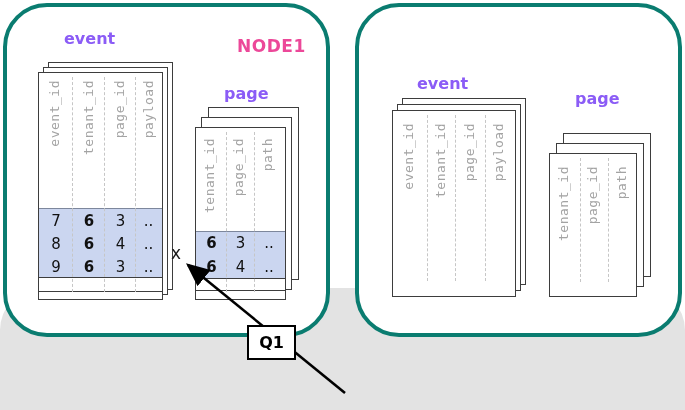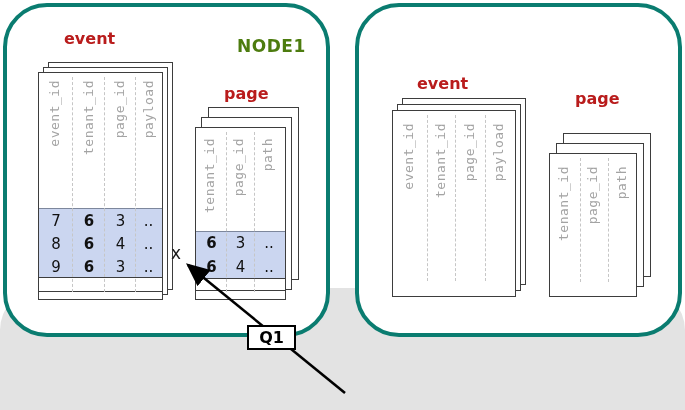--- a/index.html
+++ b/index.html
@@ -3,36 +3,36 @@
 <meta charset="utf-8">
 <style>
   html,body{margin:0;padding:0;background:#fff;}
   #canvas{position:relative;width:685px;height:410px;background:#ffffff;overflow:hidden;
           font-family:"DejaVu Sans",sans-serif;}
   .panel{position:absolute;left:0;top:288px;width:685px;height:122px;background:#e3e3e3;
          border-top-left-radius:42px;border-top-right-radius:42px;z-index:0;}
   .node{position:absolute;width:327px;height:334px;top:3px;background:#ffffff;
         border:4px solid #0a7c70;border-radius:44px;box-sizing:border-box;z-index:1;}
   #node1{left:3px;} #node2{left:355px;}
-  .node-label{position:absolute;font-size:17px;font-weight:bold;color:#4d7c0f;
+  .node-label{position:absolute;font-size:17px;font-weight:bold;color:#ec4899;
               letter-spacing:0.5px;z-index:3;}
-  .tbl-label{position:absolute;font-size:16px;font-weight:bold;color:#b91c1c;z-index:3;}
+  .tbl-label{position:absolute;font-size:16px;font-weight:bold;color:#8b5cf6;z-index:3;}
   .sheet{position:absolute;background:#fff;border:1.5px solid #3d3d3d;box-sizing:border-box;z-index:2;}
   .vsep{position:absolute;width:0;border-left:1.5px dashed #c6c6c6;z-index:4;}
   .vhead{position:absolute;writing-mode:vertical-rl;transform:rotate(180deg);
          font-family:"DejaVu Sans Mono",monospace;font-size:13px;color:#a3a3a3;
          letter-spacing:0.5px;z-index:3;white-space:nowrap;}
   .hl{position:absolute;left:0;right:0;background:#cbd6f0;border-top:1px solid #7d879c;
       border-bottom:1.5px solid #3d3d3d;box-sizing:border-box;z-index:3;}
   .hline{position:absolute;left:0;right:0;height:0;border-top:1.5px solid #3d3d3d;z-index:3;}
   .row{display:flex;align-items:center;position:relative;z-index:5;}
   .cell{text-align:center;font-size:15px;color:#111;}
   .b{font-weight:bold;}
   #arrow-svg{position:absolute;left:0;top:0;z-index:6;pointer-events:none;}
-  #q1-box{position:absolute;left:247px;top:325px;width:49px;height:25px;background:#fff;
+  #q1-box{position:absolute;left:247px;top:325px;width:49px;height:35px;background:#fff;
           border:2.5px solid #000;box-sizing:border-box;display:flex;align-items:center;
           justify-content:center;font-size:16px;font-weight:bold;color:#000;z-index:7;}
   #x-marker{position:absolute;left:171px;top:243px;font-size:17px;color:#1a1a1a;z-index:7;}
 </style>
 </head>
 <body>
 
 <div id="canvas">
 
   <div class="panel"></div>

